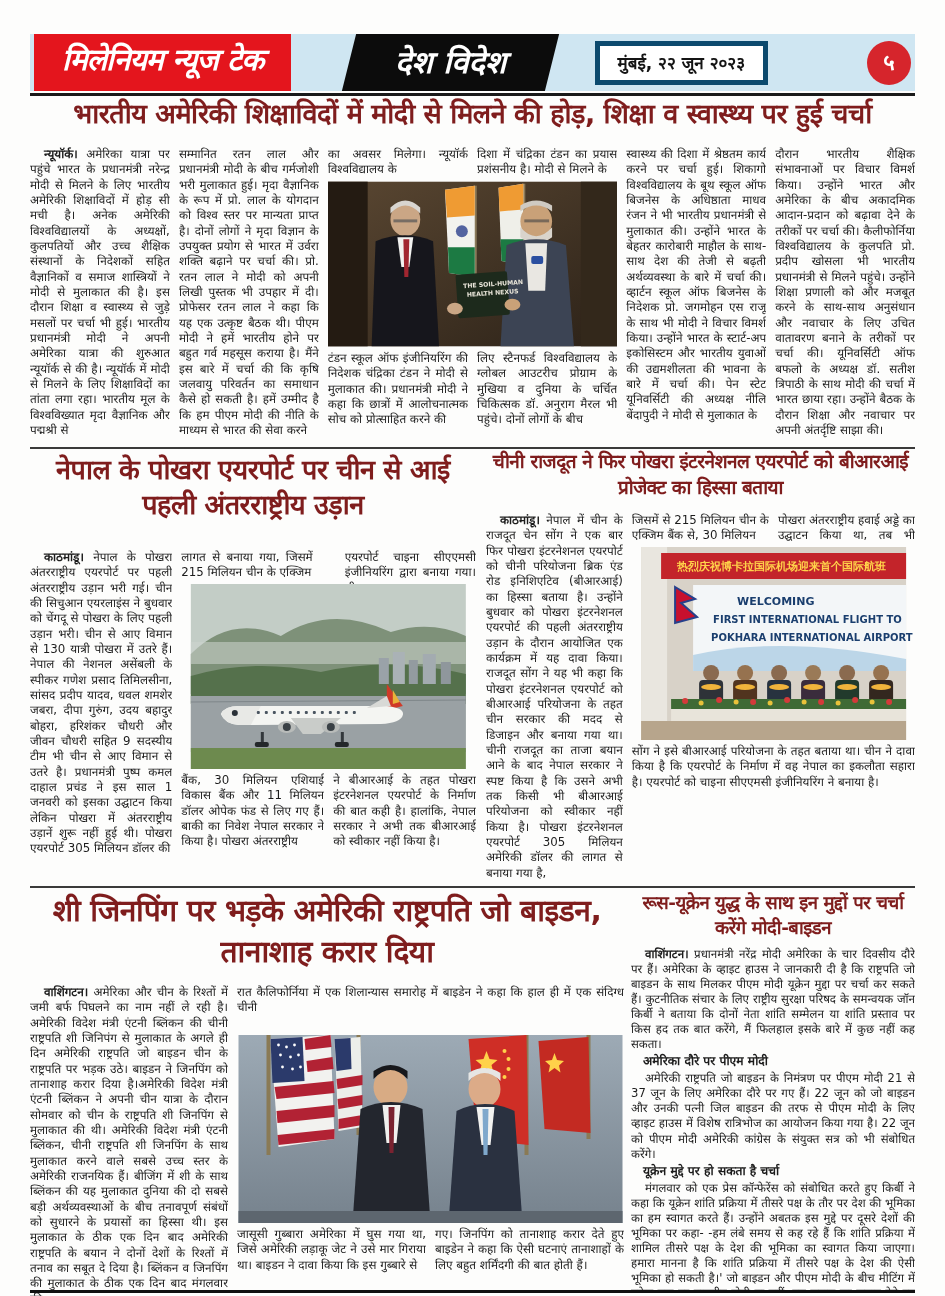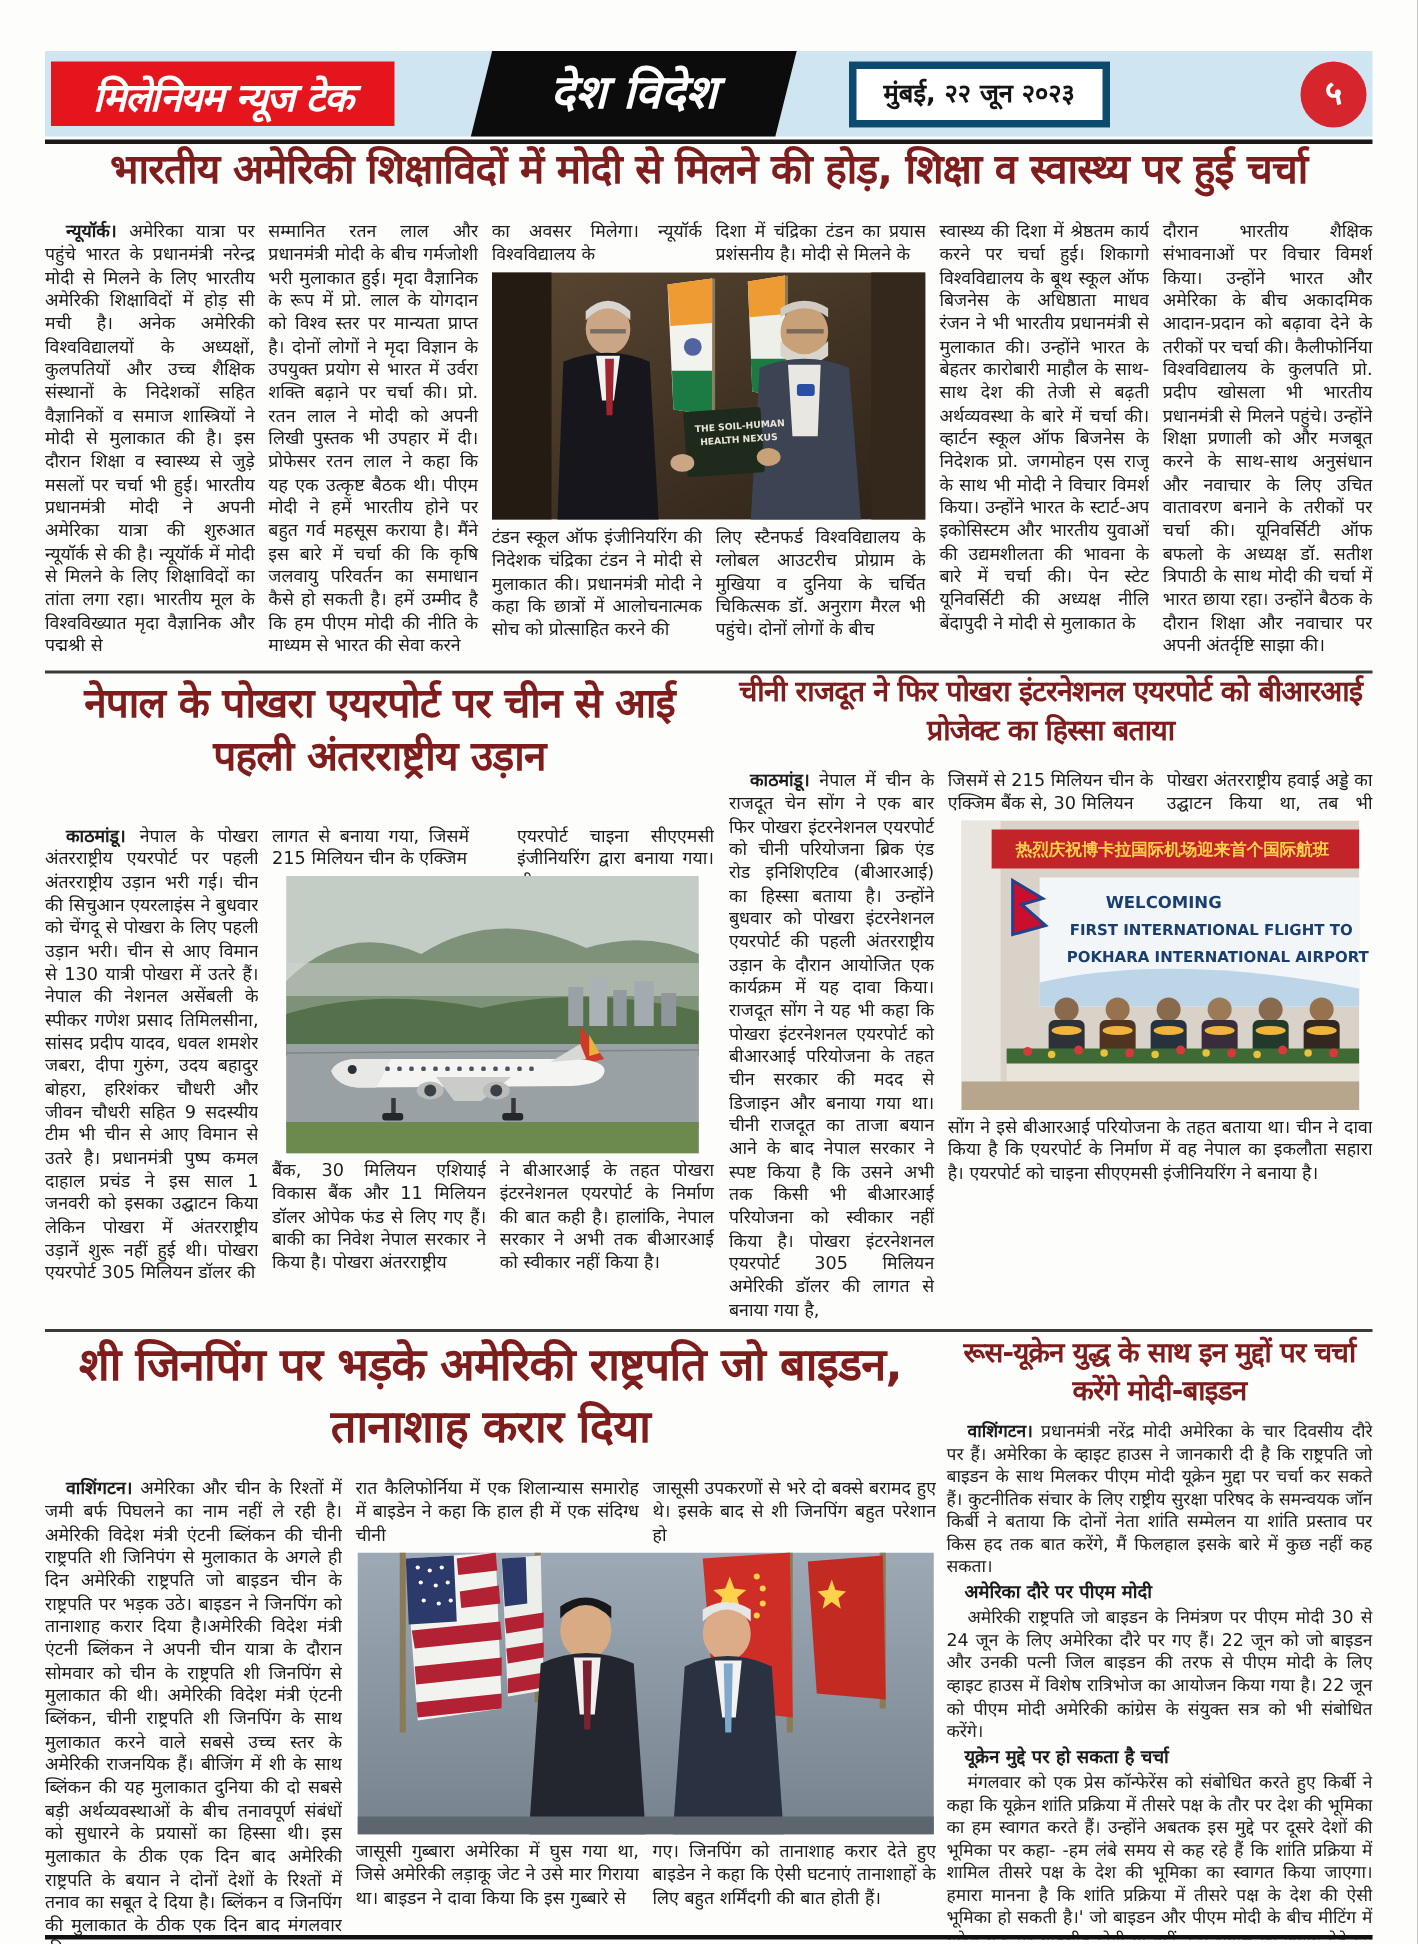--- a/index.html
+++ b/index.html
@@ -4,21 +4,21 @@
 <style>
   html,body{margin:0;padding:0;background:#9a9a9a;}
   .page{
     position:relative;width:945px;height:1296px;background:#fdfdfc;margin:0 auto;
     font-family:"DejaVu Sans","Liberation Sans",sans-serif;color:#141414;overflow:hidden;
   }
   
   .header{position:absolute;left:30px;top:34px;width:885px;height:57px;background:#cfe6f2;
           display:flex;align-items:center;}
   .masthead{background:#e4151d;color:#fff;font-weight:bold;font-style:italic;
-            font-size:26px;height:43px;line-height:51px;padding:0 28px;margin-left:4px;
+            font-size:30px;height:57px;line-height:51px;padding:0 28px;margin-left:4px;
             letter-spacing:-1px;white-space:nowrap;}
   .section-banner{background:#0c0c0c;color:#fff;font-weight:bold;font-style:italic;
             font-size:31px;height:57px;line-height:57px;padding:0 46px;margin-left:58px;
             transform:skewX(-14deg);white-space:nowrap;}
   .section-banner span{display:inline-block;transform:skewX(14deg);}
   .date-box{background:#fff;border:5px solid #0c4a6e;font-weight:bold;font-size:17px;
             height:34px;line-height:34px;padding:0 18px;margin-left:42px;white-space:nowrap;}
   .page-circle{background:#d6252c;color:#fff;font-weight:bold;font-size:22px;width:44px;height:44px;
             border-radius:50%;text-align:center;line-height:44px;margin-left:auto;margin-right:4px;}
   .header-rule{position:absolute;left:30px;top:93px;width:885px;height:3px;background:#1a1a1a;}
@@ -287,21 +287,20 @@
 
   <div class="rule" style="top:886px;height:1.5px;"></div>
 
   <div id="a4">
     <div class="headline" style="font-size:30px;height:88px;line-height:1.35;">शी जिनपिंग पर भड़के अमेरिकी राष्ट्रपति जो बाइडन, तानाशाह करार दिया</div>
     <div class="cols" style="margin-top:6px;height:312px;">
       <div class="body-txt" style="flex:0 0 198px;overflow:hidden;"><span class="indent"></span><b>वाशिंगटन।</b> <span>अमेरिका और चीन के रिश्तों में जमी बर्फ पिघलने का नाम नहीं ले रही है। अमेरिकी विदेश मंत्री एंटनी ब्लिंकन की चीनी राष्ट्रपति शी जिनिपंग से मुलाकात के अगले ही दिन अमेरिकी राष्ट्रपति जो बाइडन चीन के राष्ट्रपति पर भड़क उठे। बाइडन ने जिनपिंग को तानाशाह करार दिया है।अमेरिकी विदेश मंत्री एंटनी ब्लिंकन ने अपनी चीन यात्रा के दौरान सोमवार को चीन के राष्ट्रपति शी जिनपिंग से मुलाकात की थी। अमेरिकी विदेश मंत्री एंटनी ब्लिंकन, चीनी राष्ट्रपति शी जिनपिंग के साथ मुलाकात करने वाले सबसे उच्च स्तर के अमेरिकी राजनयिक हैं। बीजिंग में शी के साथ ब्लिंकन की यह मुलाकात दुनिया की दो सबसे बड़ी अर्थव्यवस्थाओं के बीच तनावपूर्ण संबंधों को सुधारने के प्रयासों का हिस्सा थी। इस मुलाकात के ठीक एक दिन बाद अमेरिकी राष्ट्रपति के बयान ने दोनों देशों के रिश्तों में तनाव का सबूत दे दिया है।  ब्लिंकन व जिनपिंग की मुलाकात के ठीक एक दिन बाद मंगलवार की</span></div>
       <div class="mid" style="flex:1;">
         <div class="mid-row" style="height:50px;">
           <div class="col body-txt">रात कैलिफोर्निया में एक शिलान्यास समारोह में बाइडेन ने कहा कि हाल ही में एक संदिग्ध चीनी</div>
-          <div class="col body-txt">जासूसी उपकरणों से भरे दो बक्से बरामद हुए थे। इसके बाद से शी जिनपिंग बहुत परेशान हो</div>
         </div>
 
         <svg class="photo" viewBox="0 0 384 188" height="188" xmlns="http://www.w3.org/2000/svg">
           <defs>
             <linearGradient id="g4bg" x1="0" y1="0" x2="0" y2="1">
               <stop offset="0" stop-color="#9daab5"></stop>
                 <stop offset="1" stop-color="#76828d"></stop>
             </linearGradient>
           </defs>
           <rect width="384" height="188" fill="url(#g4bg)"></rect>
@@ -378,21 +377,21 @@
         </div>
       </div>
     </div>
   </div>
 
   <div id="a5">
     <div class="headline" style="font-size:18.5px;height:52px;line-height:1.35;">रूस-यूक्रेन युद्ध के साथ इन मुद्दों पर चर्चा करेंगे मोदी-बाइडन</div>
     <div class="body-txt" style="height:346px;margin-top:4px;font-size:11.6px;">
       <div><span class="indent"></span><b>वाशिंगटन।</b> <span>प्रधानमंत्री नरेंद्र मोदी अमेरिका के चार दिवसीय दौरे पर हैं। अमेरिका के व्हाइट हाउस ने जानकारी दी है कि राष्ट्रपति जो बाइडन के साथ मिलकर पीएम मोदी यूक्रेन मुद्दा पर चर्चा कर सकते हैं। कुटनीतिक संचार के लिए राष्ट्रीय सुरक्षा परिषद के समन्वयक जॉन किर्बी ने बताया कि दोनों नेता शांति सम्मेलन या शांति प्रस्ताव पर किस हद तक बात करेंगे, मैं फिलहाल इसके बारे में कुछ नहीं कह सकता।</span></div>
       <div class="subhead">अमेरिका दौरे पर पीएम मोदी</div>
-      <div><span class="indent"></span><span>अमेरिकी राष्ट्रपति जो बाइडन के निमंत्रण पर पीएम मोदी 30 से 24 जून के लिए अमेरिका दौरे पर गए हैं। 22 जून को जो बाइडन और उनकी पत्नी जिल बाइडन की तरफ से पीएम मोदी के लिए व्हाइट हाउस में विशेष रात्रिभोज का आयोजन किया गया है। 22 जून को पीएम मोदी अमेरिकी कांग्रेस के संयुक्त सत्र को भी संबोधित करेंगे।</span></div>
+      <div><span class="indent"></span><span>अमेरिकी राष्ट्रपति जो बाइडन के निमंत्रण पर पीएम मोदी 21 से 37 जून के लिए अमेरिका दौरे पर गए हैं। 22 जून को जो बाइडन और उनकी पत्नी जिल बाइडन की तरफ से पीएम मोदी के लिए व्हाइट हाउस में विशेष रात्रिभोज का आयोजन किया गया है। 22 जून को पीएम मोदी अमेरिकी कांग्रेस के संयुक्त सत्र को भी संबोधित करेंगे।</span></div>
       <div class="subhead">यूक्रेन मुद्दे पर हो सकता है चर्चा</div>
       <div><span class="indent"></span><span>मंगलवार को एक प्रेस कॉन्फेरेंस को संबोधित करते हुए किर्बी ने कहा कि यूक्रेन शांति प्रक्रिया में तीसरे पक्ष के तौर पर देश की भूमिका का हम स्वागत करते हैं। उन्होंने अबतक इस मुद्दे पर दूसरे देशों की भूमिका पर कहा- -हम लंबे समय से कह रहे हैं कि शांति प्रक्रिया में शामिल तीसरे पक्ष के देश की भूमिका का स्वागत किया जाएगा। हमारा मानना है कि शांति प्रक्रिया में तीसरे पक्ष के देश की ऐसी भूमिका हो सकती है।' जो बाइडन और पीएम मोदी के बीच मीटिंग में यूक्रेन युद्ध पर बातचीत होगी या नहीं, इस सवाल का जवाब देते हुए किर्बी ने कहा- 'मेरे मन में कोई संदेह नहीं है कि पीएम मोदी के इस यात्रा के दौरान इस सप्ताह यूक्रेन में युद्ध का मुद्दा उठेगा। इसके बारे में अब कोई सवाल नहीं है।'</span></div>
     </div>
   </div>
 
   <div class="rule" style="top:1290px;height:3px;background:#111;"></div>
 
 </div>
 
 </body></html>

